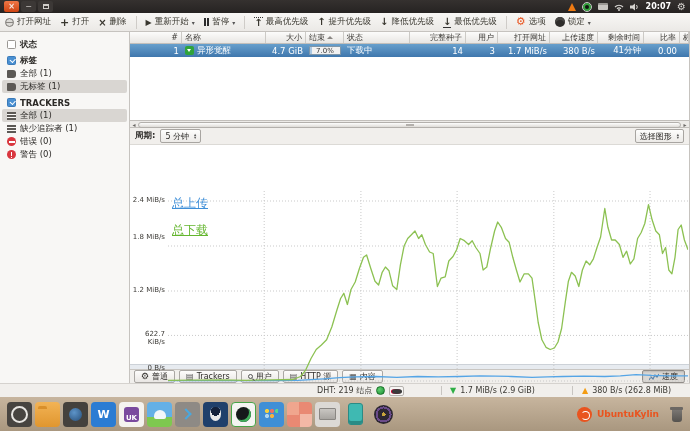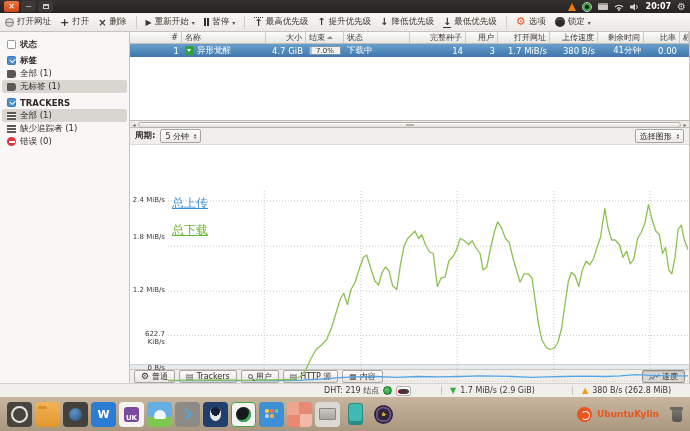--- a/index.html
+++ b/index.html
@@ -103,21 +103,21 @@
   .tabbtn{height:13px;display:flex;align-items:center;gap:3px;padding:0 6px;border:1px solid #aaa7a3;border-radius:2px;background:linear-gradient(#fdfcfb,#e9e6e3);font-size:8px;color:#2f2d2a;}
   .tabbtn .g{font-size:9px;line-height:9px;}
   .tabbtn .lst{font-size:8px;color:#444;line-height:8px;}
   .minimag{width:5px;height:5px;border:1.2px solid #555;border-radius:50%;position:relative;}
   .minimag::after{content:"";position:absolute;left:3.6px;top:3.6px;width:2.6px;height:1.2px;background:#555;transform:rotate(45deg);}
   .speedbtn{margin-left:auto;background:#dbd8d4;border-color:#918d89;box-shadow:inset 0 1px 2px rgba(0,0,0,.15);}
 
   
   .statusbar{height:14px;background:#f1efec;border-top:1px solid #d5d2ce;position:relative;font-size:8px;color:#3a3833;}
   .sb-g{position:absolute;top:0;height:100%;display:flex;align-items:center;gap:4px;}
-  .sb-dht{left:324px;text-align:right;}
+  .sb-dht{left:317px;text-align:right;}
   .sb-down{left:450px;}
   .sb-up{left:582px;}
   .sb-sep{position:absolute;top:2px;bottom:2px;width:1px;background:#c8c5c1;}
   .globe{width:9px;height:9px;border-radius:50%;background:radial-gradient(circle at 35% 35%,#5fcf6f,#1e8f35);border:1px solid #187028;}
   .utp{width:15px;height:10px;border-radius:2px;background:#f7f6f4;border:1px solid #b5b2ae;position:relative;}
   .utp::after{content:"";position:absolute;left:2px;top:2.5px;width:10px;height:4.5px;border-radius:50%;background:#3a3a3a;box-shadow:-1px 0 0 #c03;}
   .dn-arr{color:#2faf46;font-size:8px;line-height:8px;}
   .up-arr{color:#f39c12;font-size:8px;line-height:8px;}
 
   
@@ -267,20 +267,24 @@
           <span>全部 (1)</span>
         </div>
       <div class="sbrow">
           <span class="ic-tracker"></span>
           <span>缺少追踪者 (1)</span>
         </div>
       <div class="sbrow">
           <span class="ic-err"></span>
           <span>错误 (0)</span>
         </div>
+      <div class="sbrow">
+          <span class="ic-warn"></span>
+          <span>警告 (0)</span>
+        </div>
     </div>
 
     <div class="content">
 
       <div class="thead">
         <div class="th c0 right">
             <span>#</span>
           </div>
         <div class="th c1">
             <span>名称</span>

